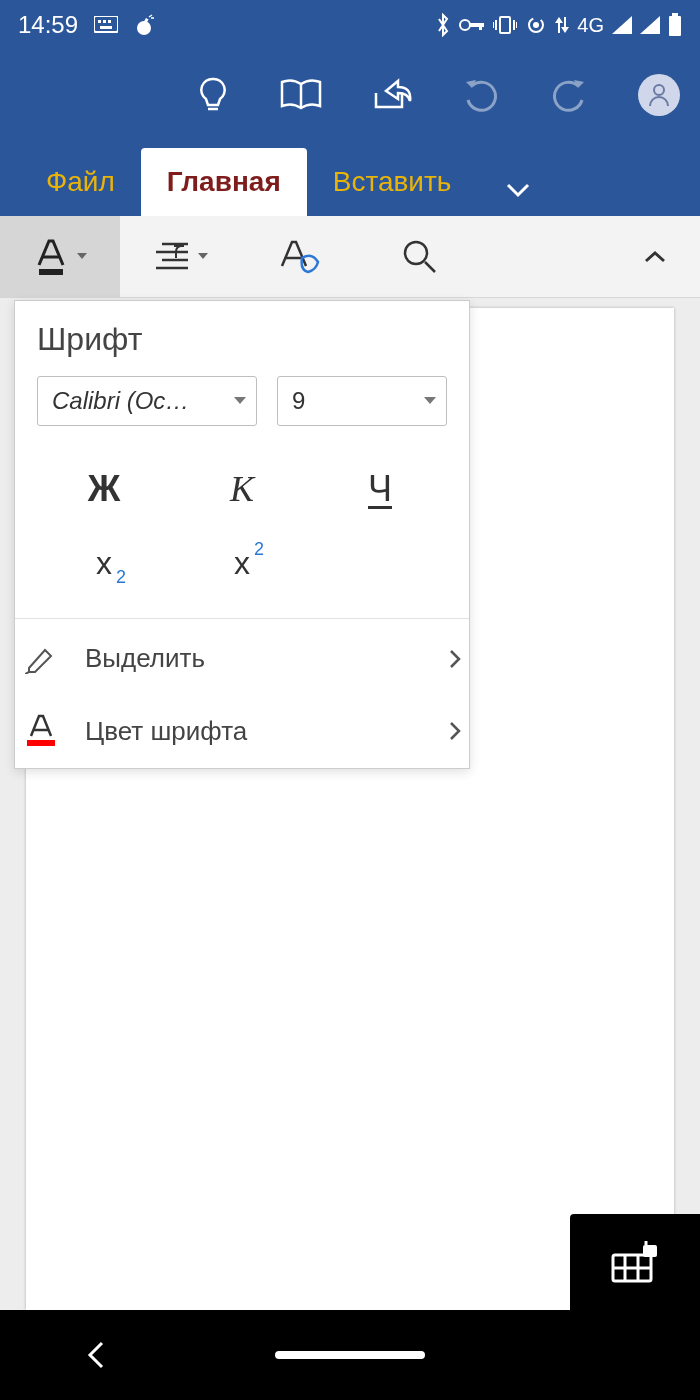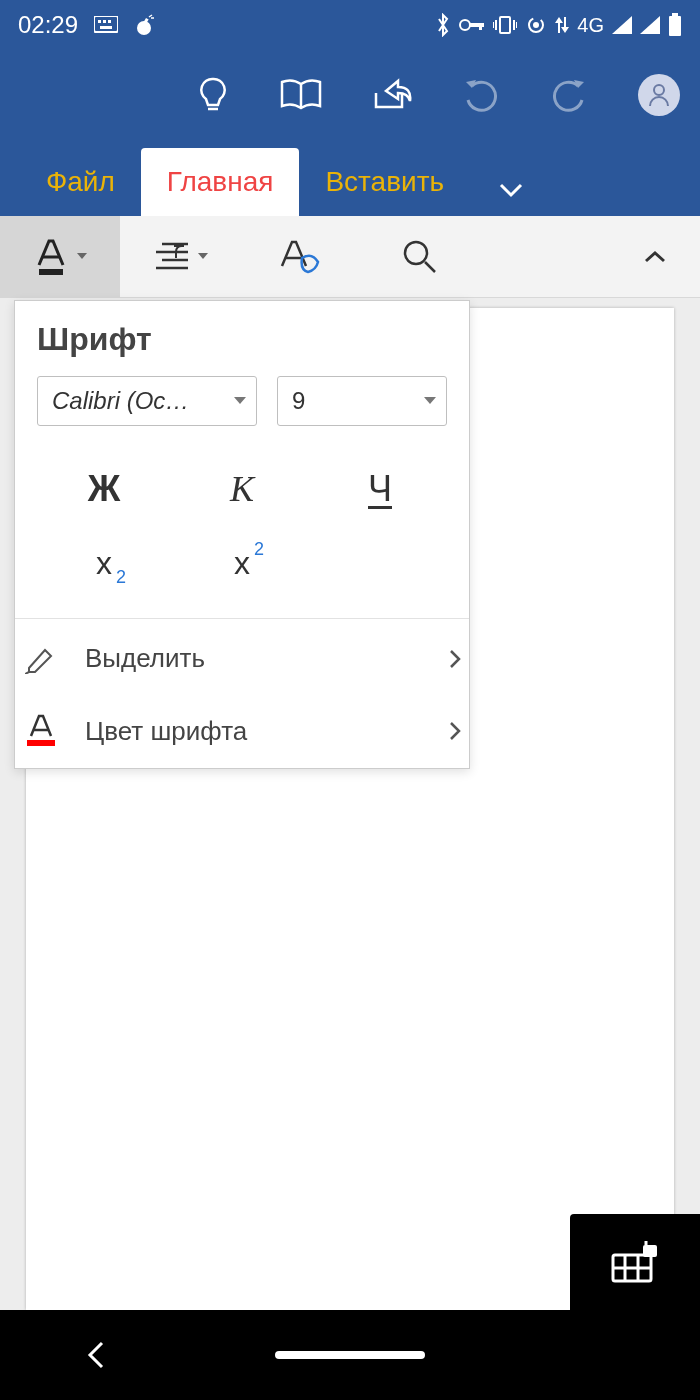--- a/index.html
+++ b/index.html
@@ -47,23 +47,23 @@
     padding: 0 20px;
   }
   .tab {
     padding: 18px 26px;
     color: #eab308;
     font-size: 28px;
     cursor: pointer;
   }
   .tab.active {
     background: #fff;
-    color: #ef4444;
+    color: #7f1d1d;
     border-radius: 4px 4px 0 0;
-    font-weight: 400;
+    font-weight: 700;
   }
   .tab-more { padding: 18px 28px; color: #fff; }
   .ribbon {
     height: 82px;
     background: #f3f3f3;
     border-bottom: 1px solid #d8d8d8;
     display: flex;
     align-items: center;
     position: relative;
   }
@@ -82,21 +82,21 @@
     width: 456px;
     background: #fff;
     border: 1px solid #ccc;
     box-shadow: 0 3px 10px rgba(0,0,0,0.12);
     z-index: 5;
   }
   .panel-title {
     padding: 20px 22px 18px 22px;
     font-size: 32px;
     color: #444;
-    font-weight: 700;
+    font-weight: 400;
   }
   .selectors {
     display: flex;
     gap: 20px;
     padding: 0 22px 16px 22px;
   }
   .dd {
     border: 1px solid #bfbfbf;
     border-radius: 3px;
     height: 50px;
@@ -168,21 +168,21 @@
     display: flex; align-items: center; justify-content: space-around;
   }
   .nav-pill { width: 150px; height: 8px; border-radius: 4px; background: #fff; }
   svg { display: block; }
 </style>
 </head>
 <body>
 
 <div class="status-bar">
   <div class="status-left">
-    <span>02:29</span>
+    <span>14:59</span>
     <span>
       <svg width="24" height="18" viewBox="0 0 24 18">
           <rect x="0" y="0" width="24" height="16" rx="2" fill="none" stroke="#fff" stroke-width="2"></rect>
           <rect x="4" y="4" width="3" height="3" fill="#fff"></rect>
           <rect x="9" y="4" width="3" height="3" fill="#fff"></rect>
           <rect x="14" y="4" width="3" height="3" fill="#fff"></rect>
           <rect x="6" y="10" width="12" height="3" fill="#fff"></rect>
         </svg>
     </span>
     <span>

